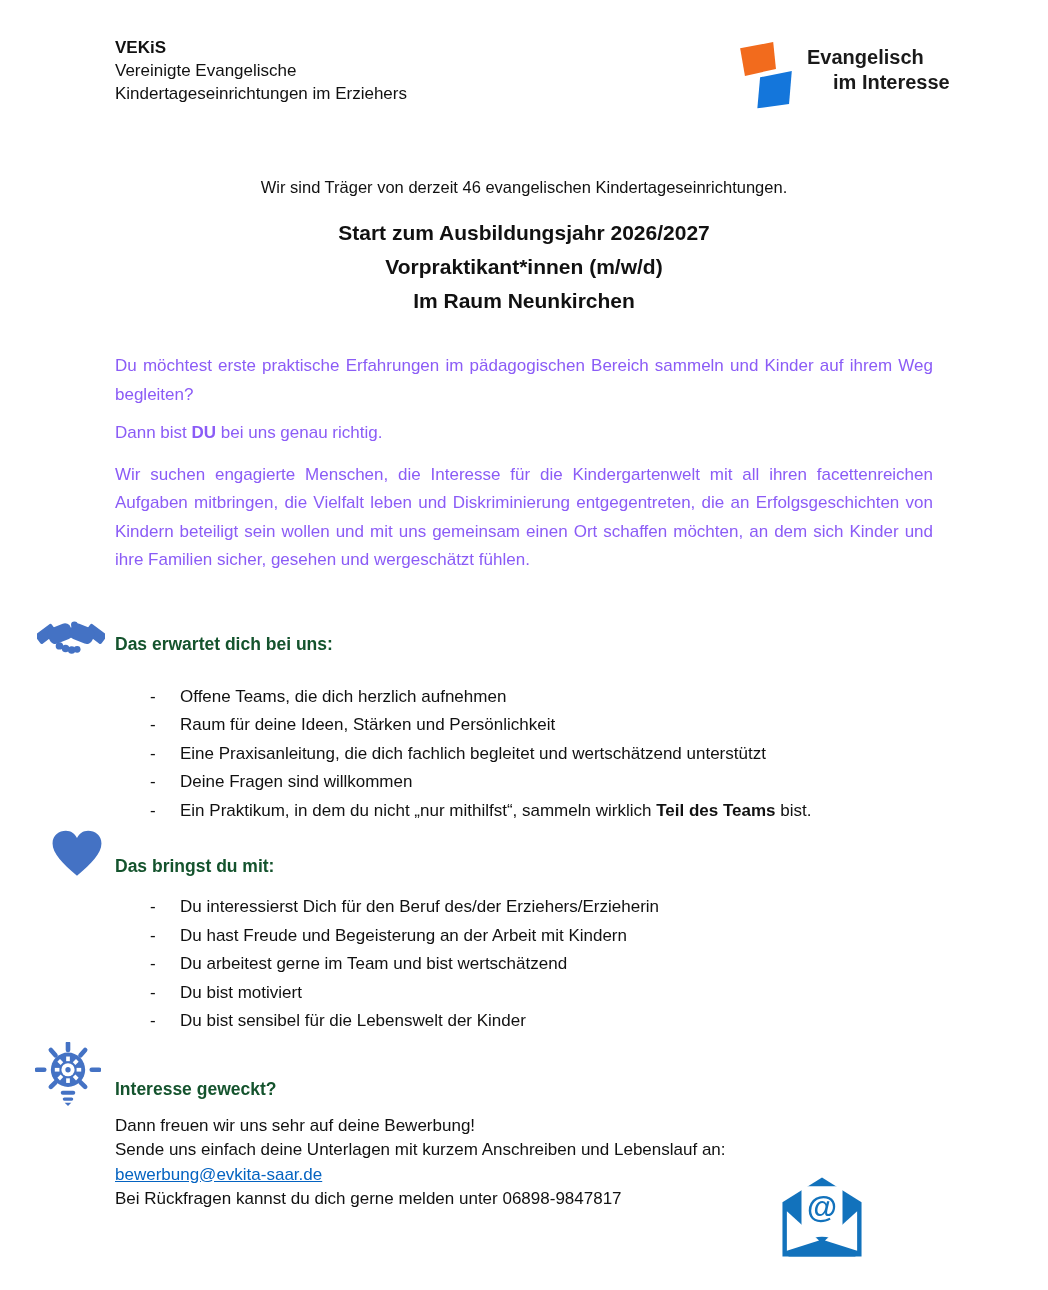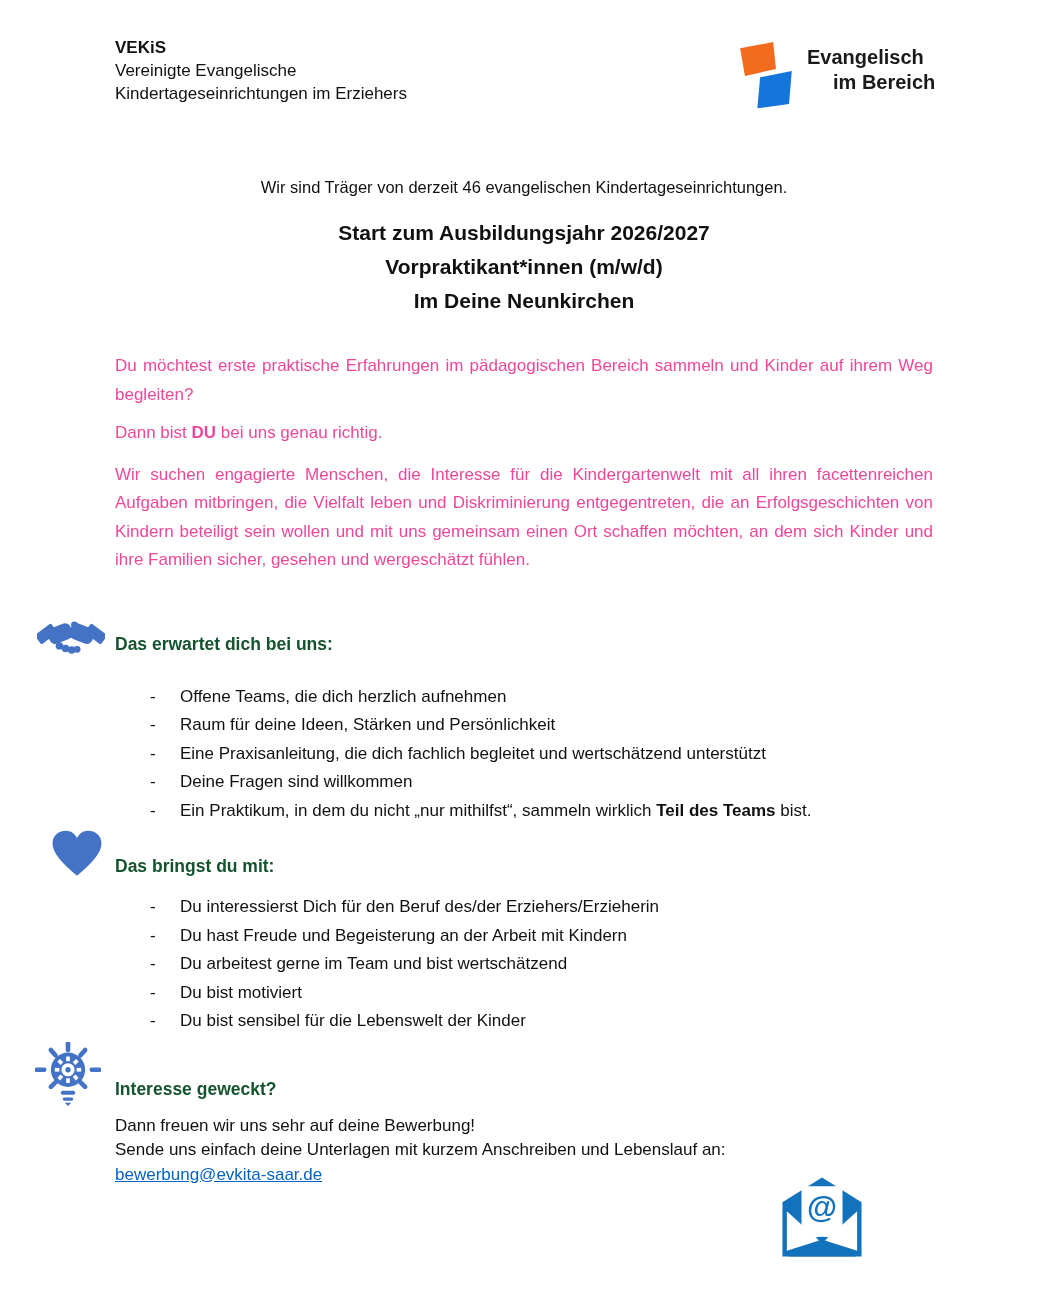--- a/index.html
+++ b/index.html
@@ -13,21 +13,21 @@
   .logo { position:absolute; left:736px; top:40px; display:flex; align-items:flex-start; gap:9px; }
   .logo-text { font-weight:bold; font-size:20px; line-height:25px; color:#1a1a1a; padding-top:5px; }
   .logo-text .l2 { padding-left:26px; }
 
   
   .intro { position:absolute; left:0; top:178px; width:1048px; text-align:center; font-size:16.5px; color:#111; }
   .title { position:absolute; left:0; top:216px; width:1048px; text-align:center; font-weight:bold; font-size:21px; line-height:34px; color:#111; }
 
   
   .content { position:absolute; left:115px; top:352px; width:818px; }
-  .blue { color:#ec4899; }
+  .blue { color:#8b5cf6; }
   .pitch p { margin:0; font-size:17px; line-height:28.5px; }
   .pitch .justify { text-align:justify; }
   .pitch .p2 { margin-top:10px; }
   .pitch .p3 { margin-top:13px; }
   .pitch b { font-weight:bold; }
 
   .section-hdr { position:relative; height:36px; }
   .section-hdr .hdr-txt { position:absolute; left:0; bottom:2px; font-weight:bold; font-size:17.5px; color:#14532d; }
   .icon-wrap { position:absolute; }
   .hdr1 { margin-top:46px; }
@@ -61,30 +61,30 @@
 
   <div class="logo">
     <span>
       <svg width="62" height="69" viewBox="0 0 90 100" aria-hidden="true">
         <polygon points="6,12 54,3 58,42 13,52" fill="#F26B1D"></polygon>
         <polygon points="35,54 81,45 77,93 31,99" fill="#1476DB"></polygon>
       </svg>
     </span>
     <span class="logo-text">
       <div class="l1">Evangelisch</div>
-      <div class="l2">im Bereich</div>
+      <div class="l2">im Interesse</div>
     </span>
   </div>
 
   <div class="intro">Wir sind Träger von derzeit 46 evangelischen Kindertageseinrichtungen.</div>
 
   <div class="title">
     <div>Start zum Ausbildungsjahr 2026/2027</div>
     <div>Vorpraktikant*innen (m/w/d)</div>
-    <div>Im Deine Neunkirchen</div>
+    <div>Im Raum Neunkirchen</div>
   </div>
 
   <div class="content">
 
     <div class="pitch blue">
       <p class="justify">Du möchtest erste praktische Erfahrungen im pädagogischen Bereich sammeln und Kinder auf ihrem Weg begleiten?</p>
       <p class="p2"><span>Dann bist </span><b>DU</b><span> bei uns genau richtig.</span></p>
       <p class="justify p3">Wir suchen engagierte Menschen, die Interesse für die Kindergartenwelt mit all ihren facettenreichen Aufgaben mitbringen, die Vielfalt leben und Diskriminierung entgegentreten, die an Erfolgsgeschichten von Kindern beteiligt sein wollen und mit uns gemeinsam einen Ort schaffen möchten, an dem sich Kinder und ihre Familien sicher, gesehen und wergeschätzt fühlen.</p>
     </div>
 
@@ -192,20 +192,21 @@
           <polygon points="45,92 55,92 50,97" fill="#4472C4"></polygon>
         </svg>
       </span>
       <span class="hdr-txt">Interesse geweckt?</span>
     </div>
 
     <div class="contact">
       <div>Dann freuen wir uns sehr auf deine Bewerbung!</div>
       <div>Sende uns einfach deine Unterlagen mit kurzem Anschreiben und Lebenslauf an:</div>
       <div><a href="#">bewerbung@evkita-saar.de</a></div>
+      <div>Bei Rückfragen kannst du dich gerne melden unter 06898-9847817</div>
     </div>
 
   </div>
 
   <div class="envelope">
     <svg width="88" height="82" viewBox="0 0 120 112" aria-hidden="true">
       <polygon points="60,2 114,36 114,110 6,110 6,36" fill="#1272BC"></polygon>
       <rect x="32" y="14" width="56" height="74" fill="#ffffff"></rect>
       <text x="60" y="58" text-anchor="middle" font-family="Liberation Sans, sans-serif" font-size="42" font-weight="bold" fill="#1272BC">@</text>
       <path d="M14,110 Q60,56 106,110 Z" fill="#1272BC"></path>

